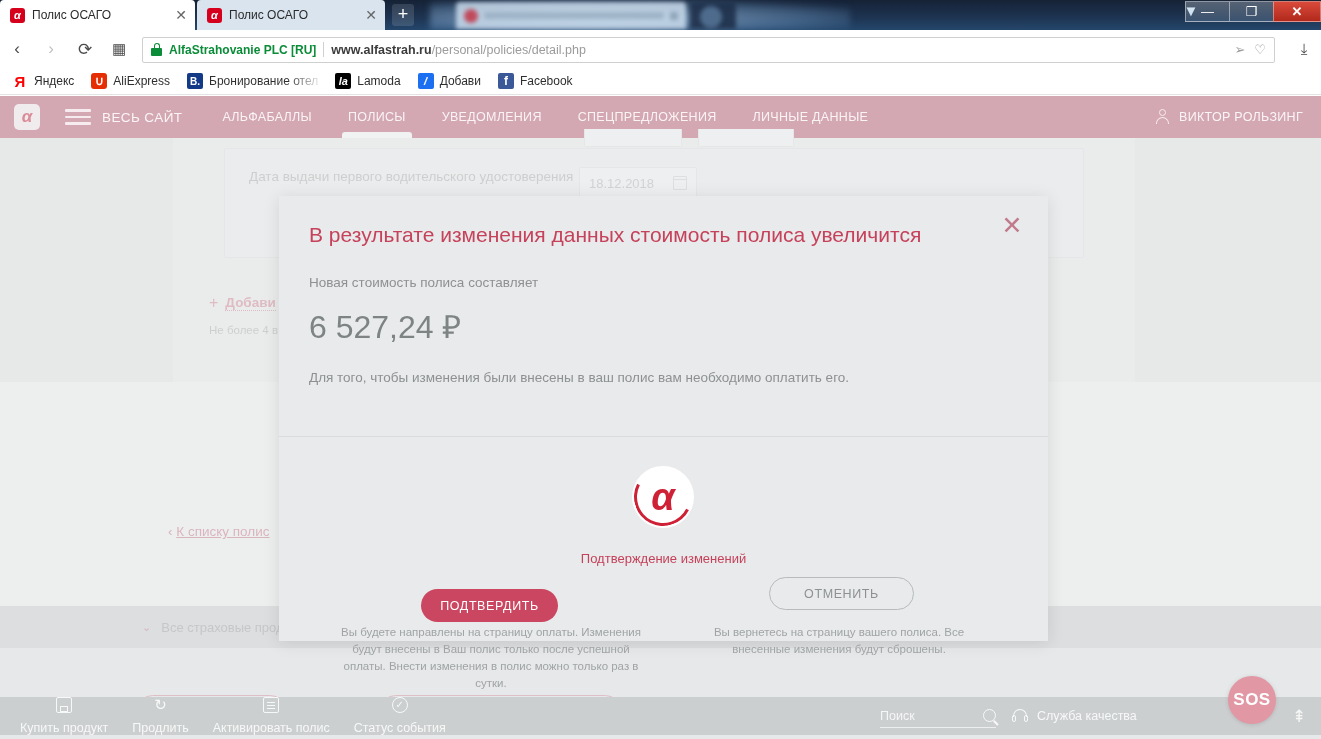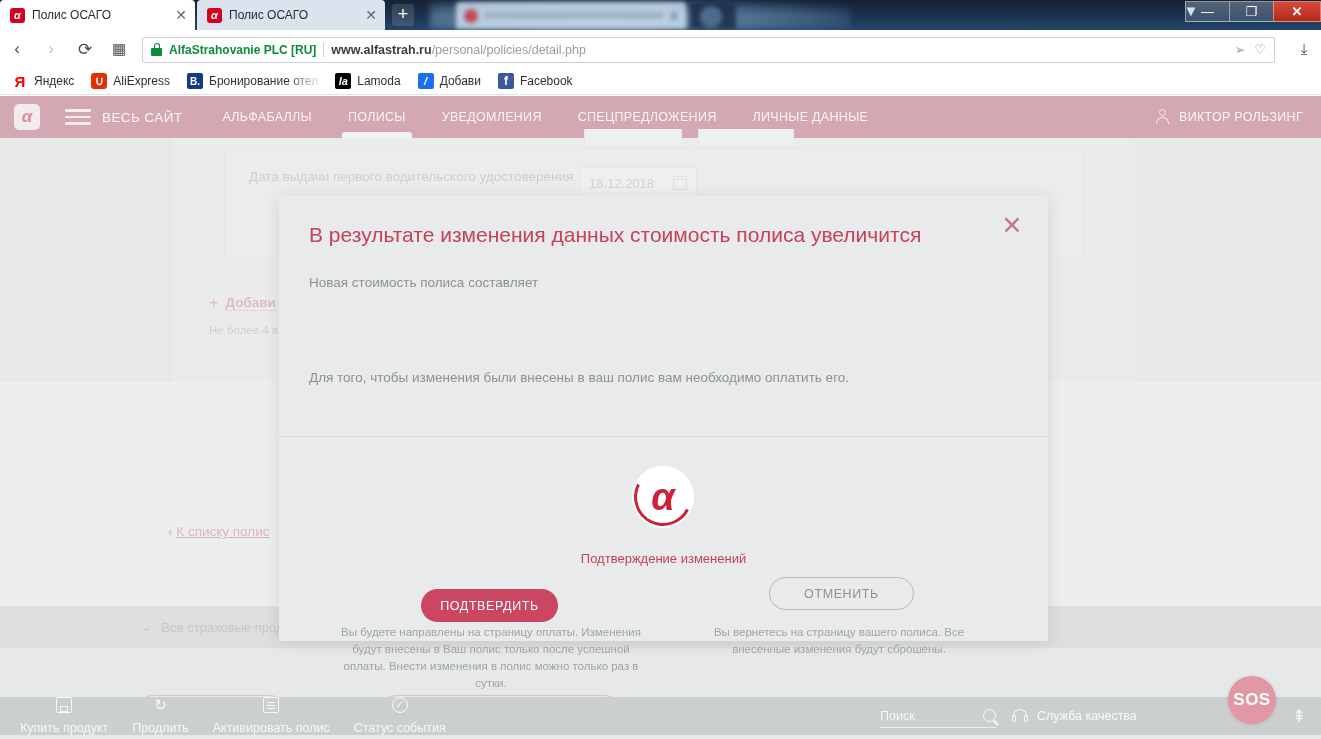--- a/index.html
+++ b/index.html
@@ -519,20 +519,21 @@
       <div class="sos">SOS</div>
       <div class="uparrow">⇞</div>
     </div>
 
     <div class="overlay"></div>
 
     <div class="modal">
       <div class="modal-close">✕</div>
       <div class="modal-title">В результате изменения данных стоимость полиса увеличится</div>
       <div class="modal-sub">Новая стоимость полиса составляет</div>
+      <div class="modal-price">6 527,24 ₽</div>
       <div class="modal-note">Для того, чтобы изменения были внесены в ваш полис вам необходимо оплатить его.</div>
       <div class="modal-sep"></div>
 
       <div class="spinner">
         <div class="ring"></div>
         <div class="arc"></div>
         <div class="glyph">α</div>
       </div>
 
       <div class="confirm-label">Подтверждение изменений</div>

